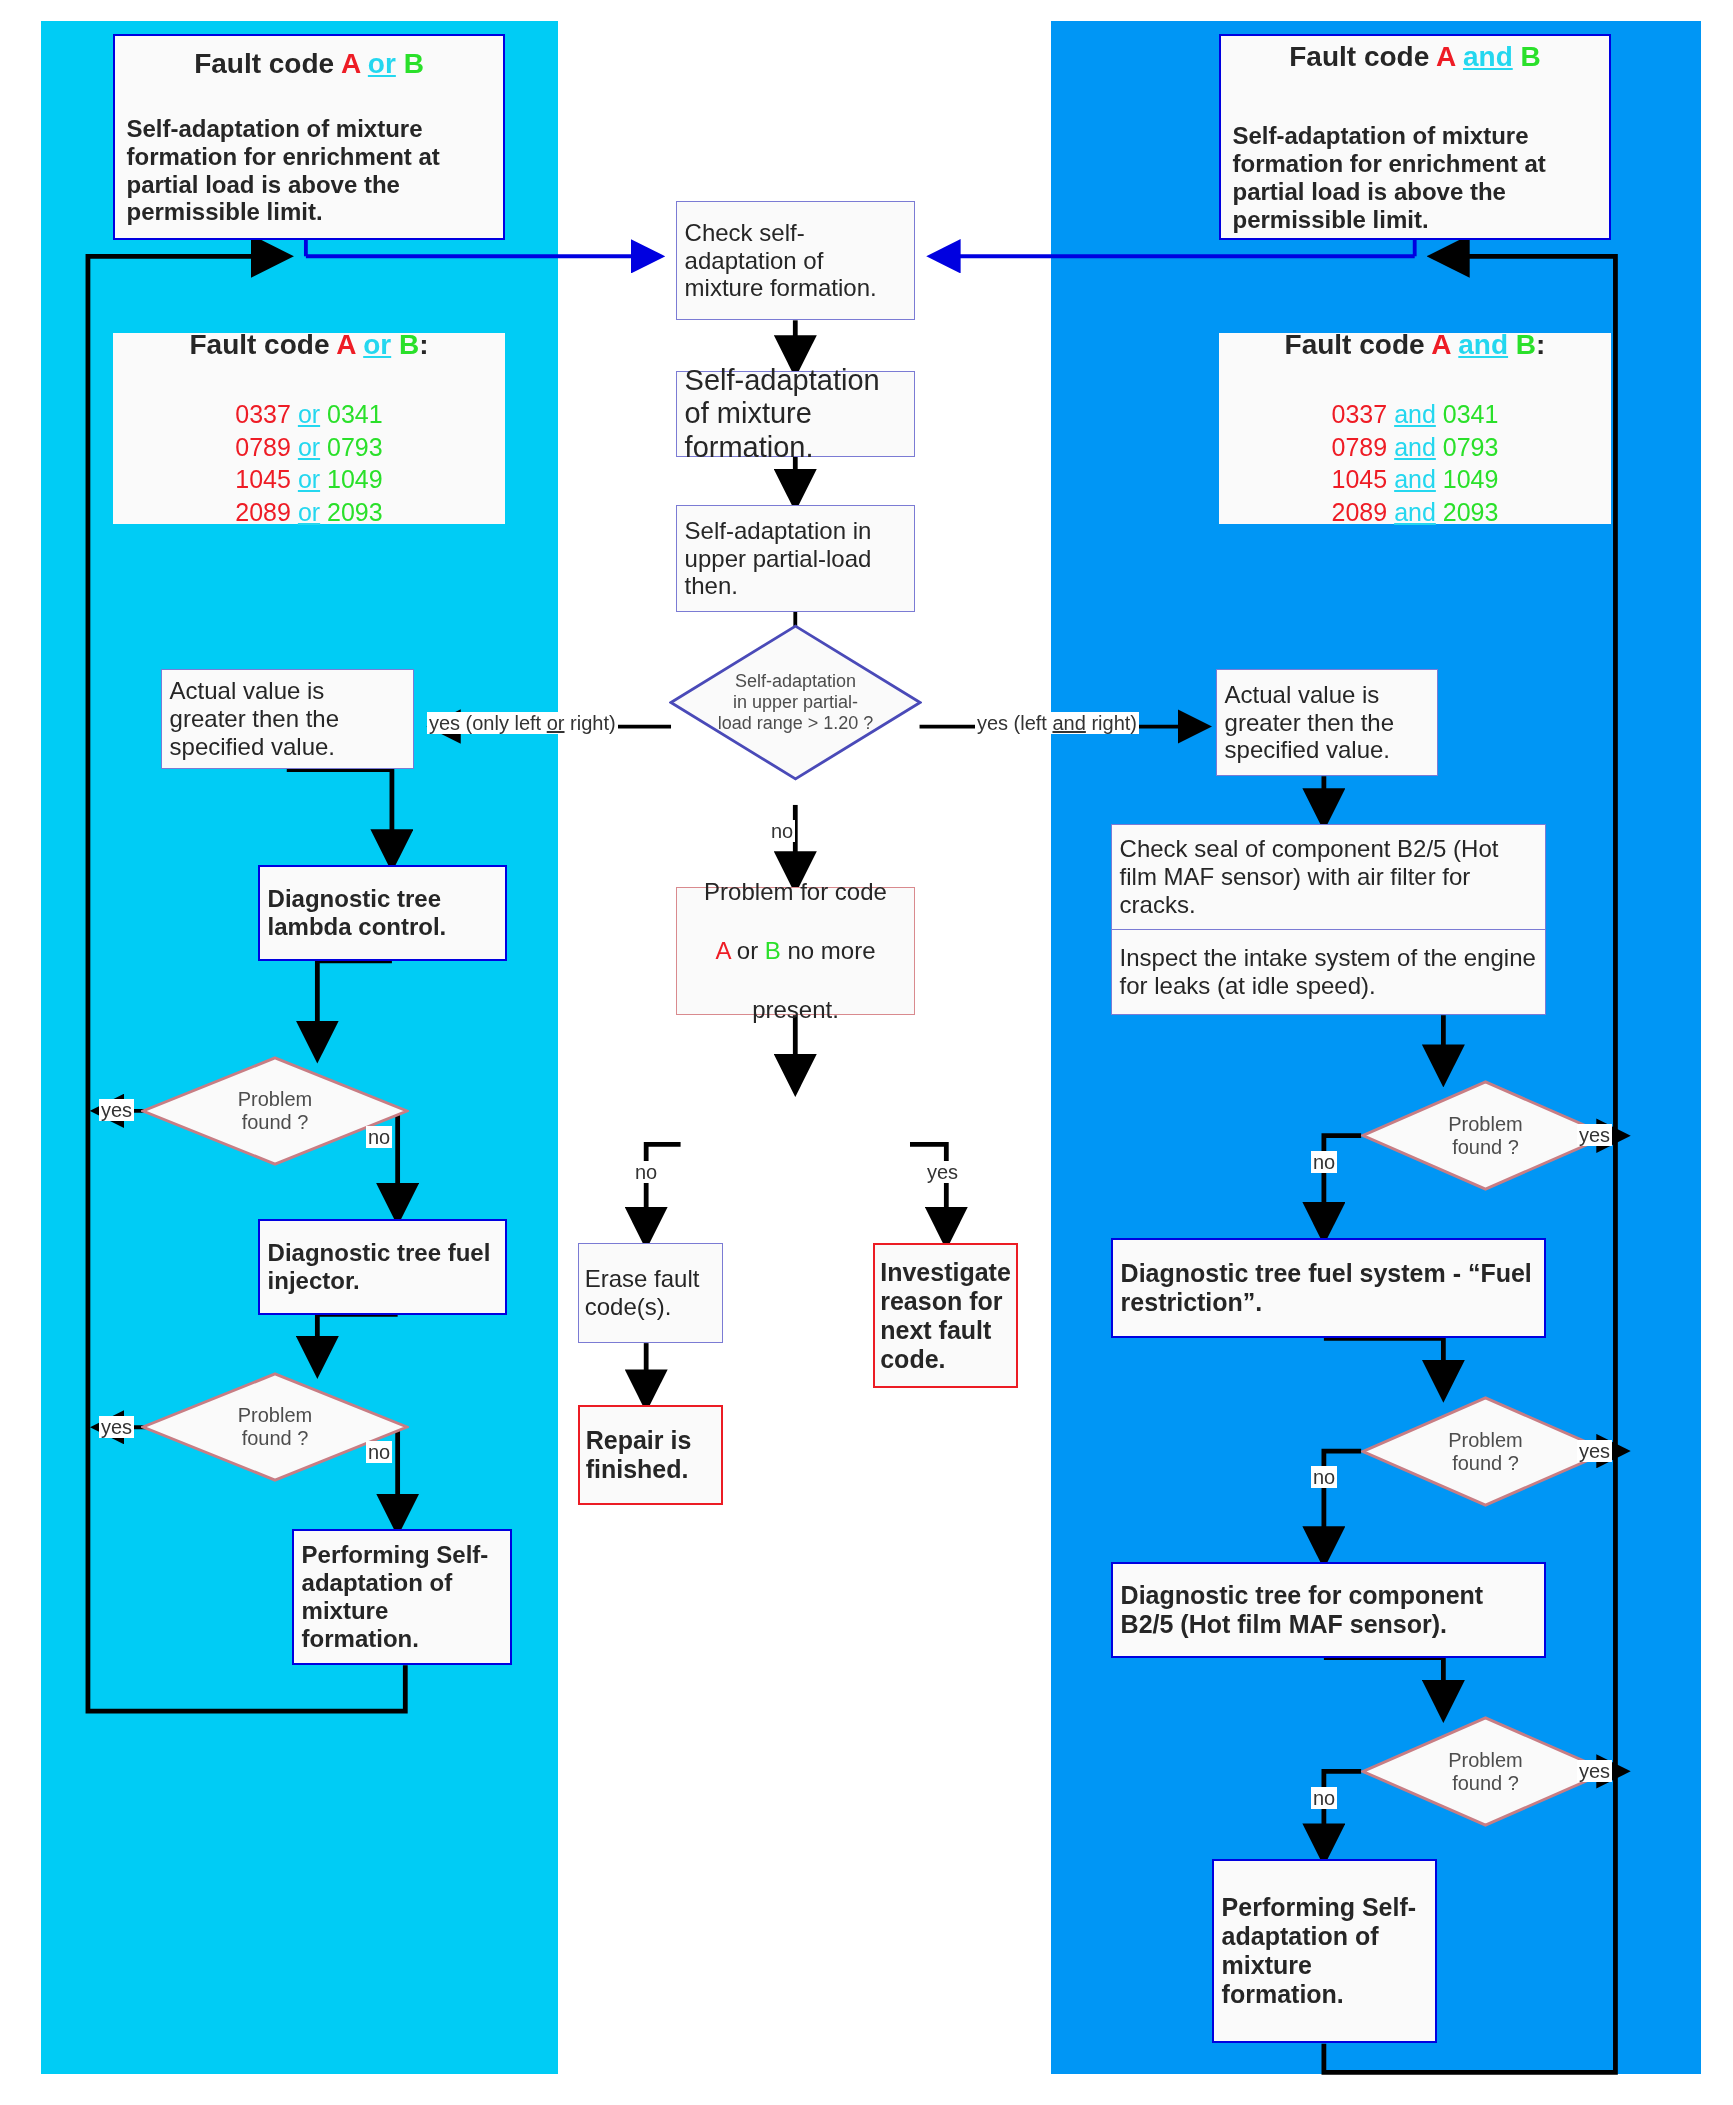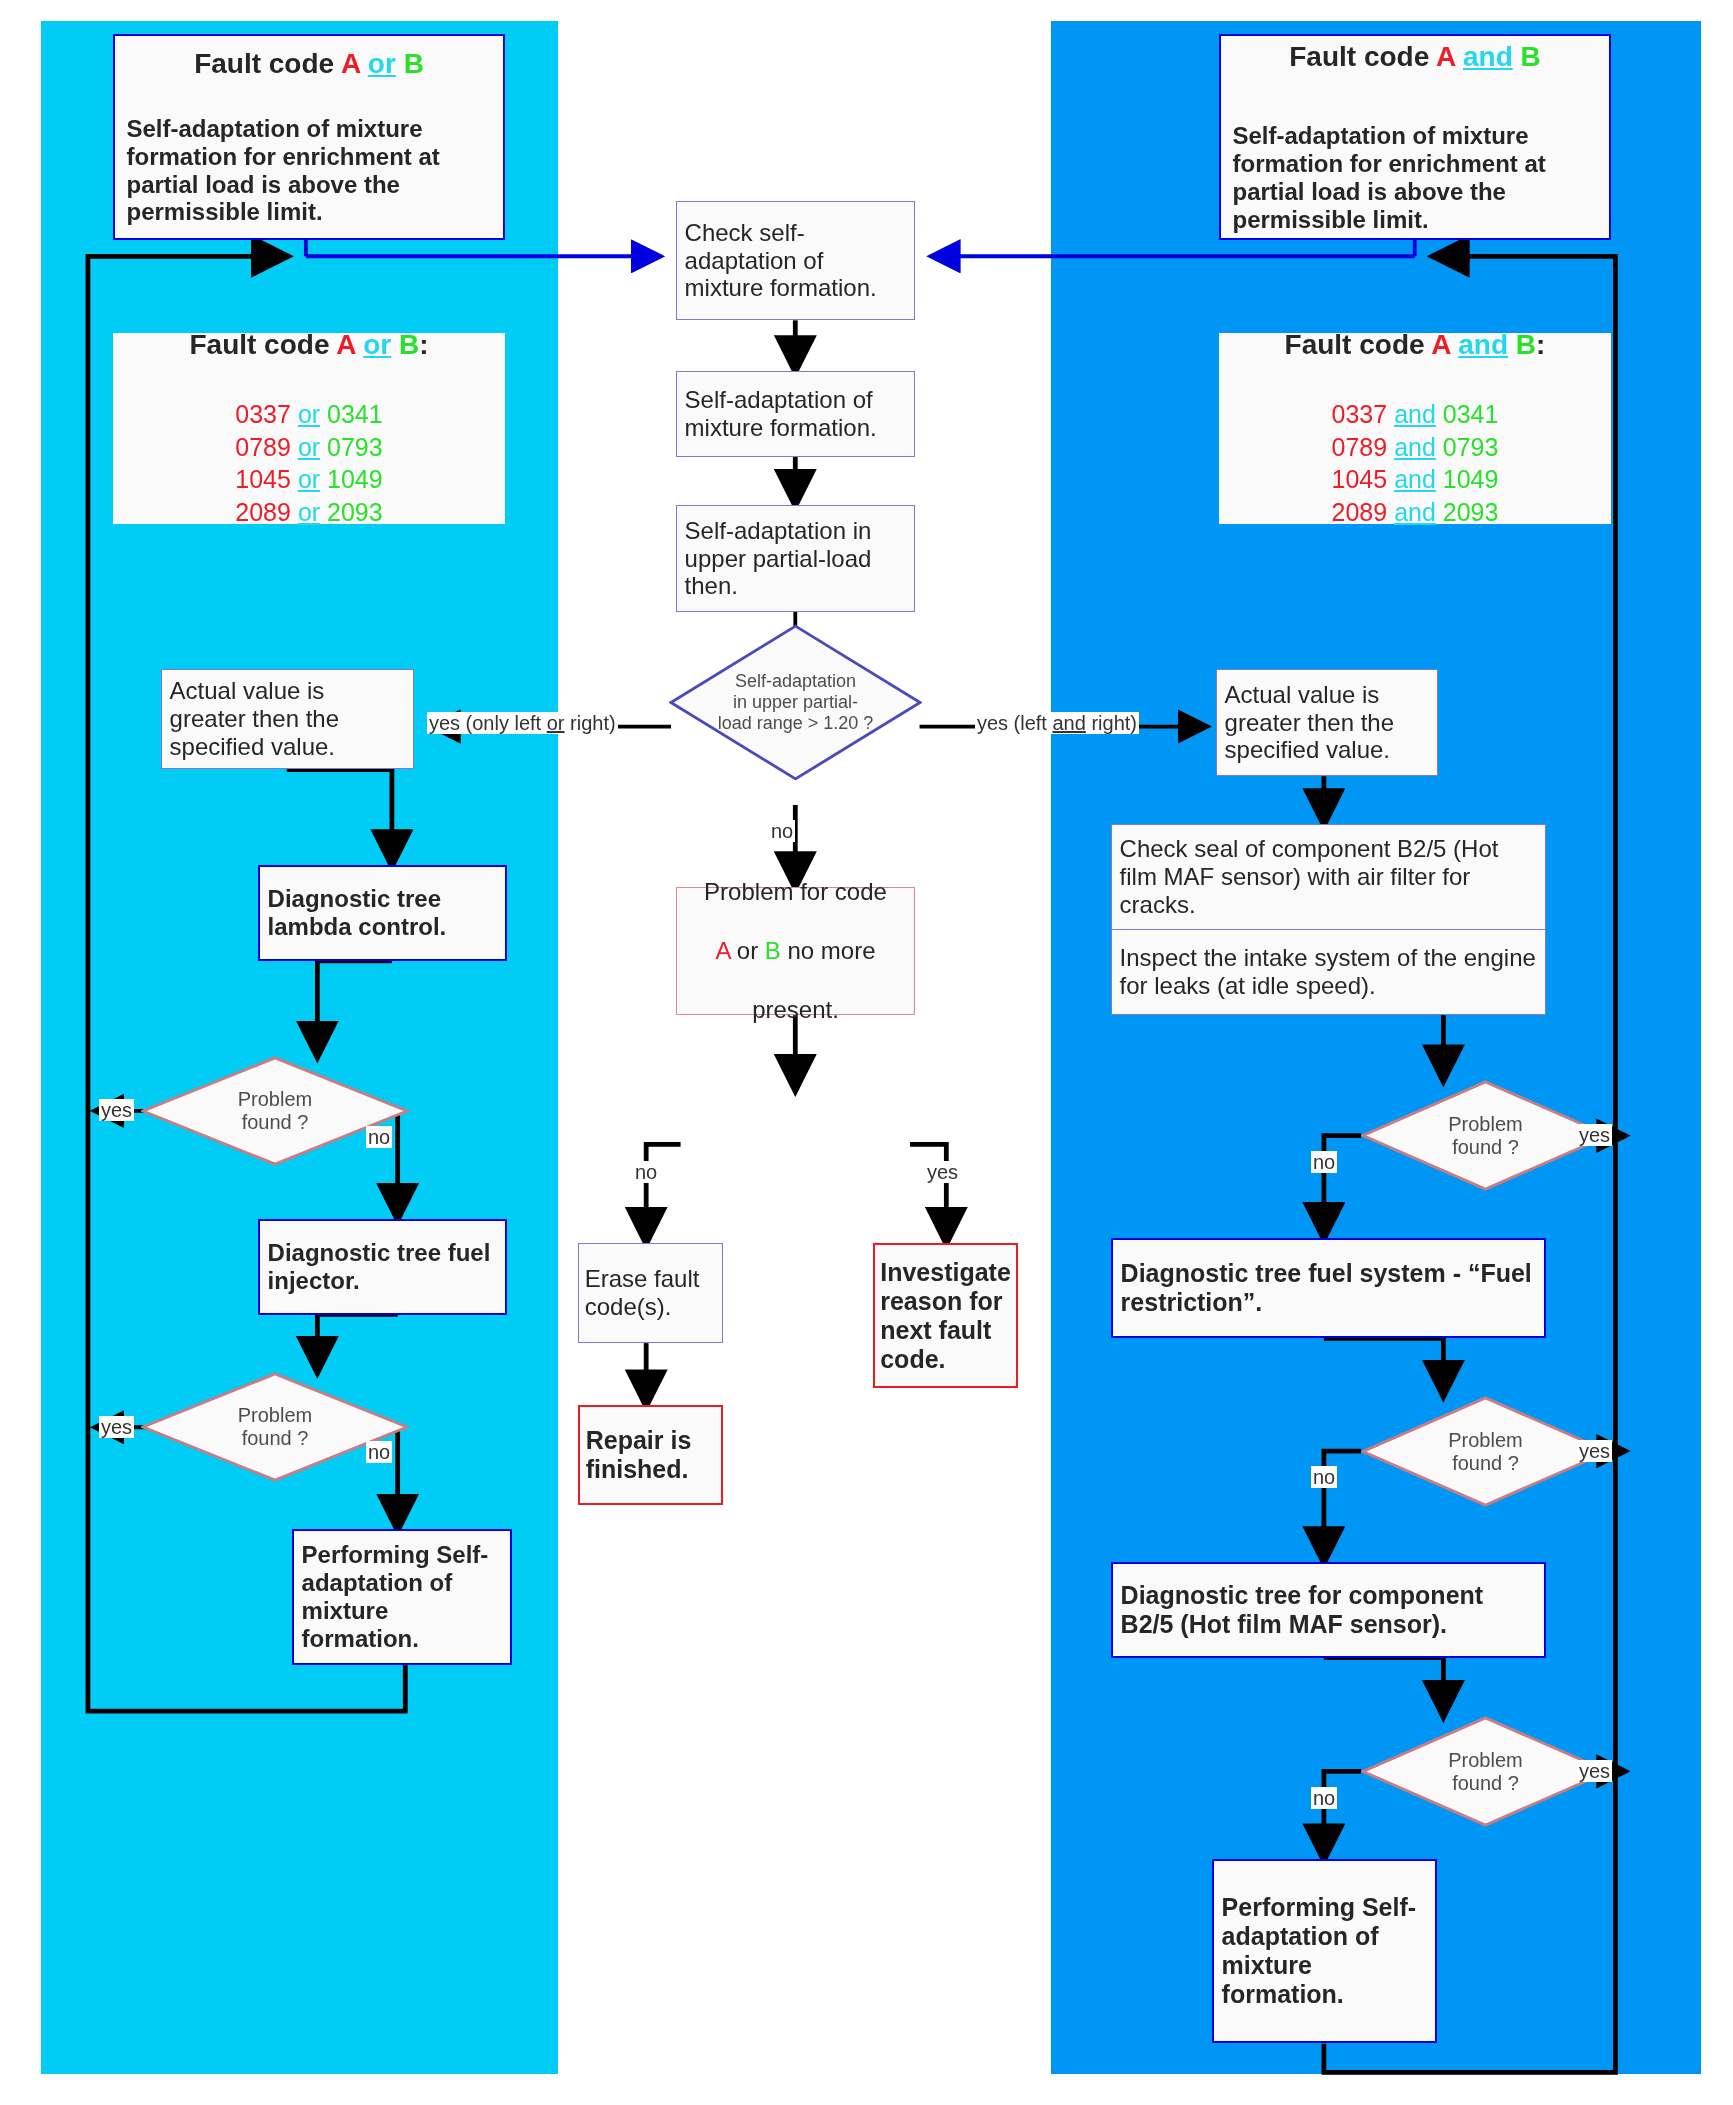--- a/index.html
+++ b/index.html
@@ -163,21 +163,21 @@
       <div>found ?</div>
     </div>
   </div>
   <div class="elabel" style="left:99px;top:1416px;font-size:20px;">yes</div>
   <div class="elabel" style="left:366px;top:1441px;font-size:20px;">no</div>
 
   <div class="node b-blue bold" style="left:292px;top:1529px;width:220px;height:136px;font-size:24px;padding:3.8px 7.6px;">Performing Self-adaptation of mixture formation.</div>
 
   <div class="node b-thinblue" style="left:676px;top:201px;width:239px;height:119px;font-size:24px;padding:3.8px 7.6px;">Check self-adaptation of mixture formation.</div>
 
-  <div class="node b-thinblue" style="left:676px;top:371px;width:239px;height:86px;font-size:24px;padding:3.8px 7.6px;">Self-adaptation of mixture formation.</div>
+  <div class="node b-thinblue" style="left:676px;top:371px;width:239px;height:86px;font-size:29px;padding:3.8px 7.6px;">Self-adaptation of mixture formation.</div>
 
   <div class="node b-thinblue" style="left:676px;top:505px;width:239px;height:107px;font-size:24px;padding:3.8px 7.6px;">Self-adaptation in upper partial-load then.</div>
 
   <div class="dia" style="left:669px;top:624px;width:253px;height:157px;">
     <svg width="253" height="157" viewBox="0 0 265 164">
         <polygon points="132.5,2 263,82 132.5,162 2,82" fill="#fafafa" stroke="#4a4ab8" stroke-width="3"></polygon>
       </svg>
     <div class="lbl" style="font-size:18px;">
       <div>Self-adaptation</div>
       <div>in upper partial-</div>

